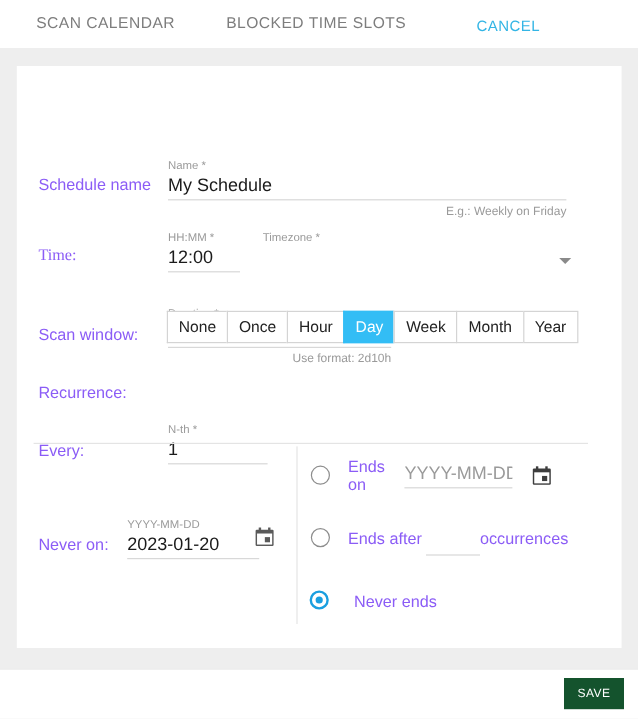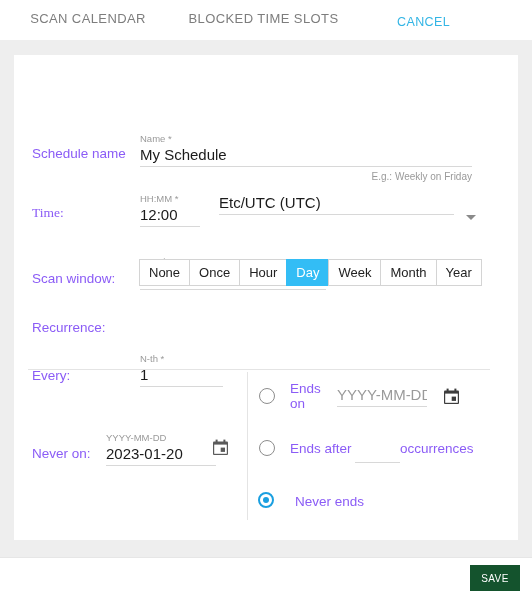--- a/index.html
+++ b/index.html
@@ -239,28 +239,29 @@
     <div class="field-hint">E.g.: Weekly on Friday</div>
   </div>
 
   <div class="row-label" style="left:18px; top:100px; top:100px;"></div>
   <div class="row-label" style="left:18px; top:150px;font-family:Liberation Serif, serif;">Time:</div>
   <div class="field" style="left:126px; top:138px; width:60px;">
     <div class="field-label">HH:MM *</div>
     <div class="field-value">12:00</div>
   </div>
   <div class="field" style="left:205px; top:138px; width:235px;">
-    <div class="field-value">Etc/UTC (UTC)</div>
+    <div class="field-label">Timezone *</div>
   </div>
   <div class="caret" style="left:452px; top:160px;"></div>
 
   <div class="row-label" style="left:18px; top:216px;">Scan window:</div>
   <div class="field" style="left:126px; top:201px; width:186px;">
     <div class="field-label">Duration *</div>
     <div class="field-value">2h</div>
+    <div class="field-hint">Use format: 2d10h</div>
   </div>
 
   <div class="row-label" style="left:18px; top:265px;">Recurrence:</div>
 
   <div class="row-label" style="left:18px; top:313px;">Every:</div>
   <div class="field" style="left:126px; top:298px; width:83px;">
     <div class="field-label">N-th *</div>
     <div class="field-value">1</div>
   </div>
 

